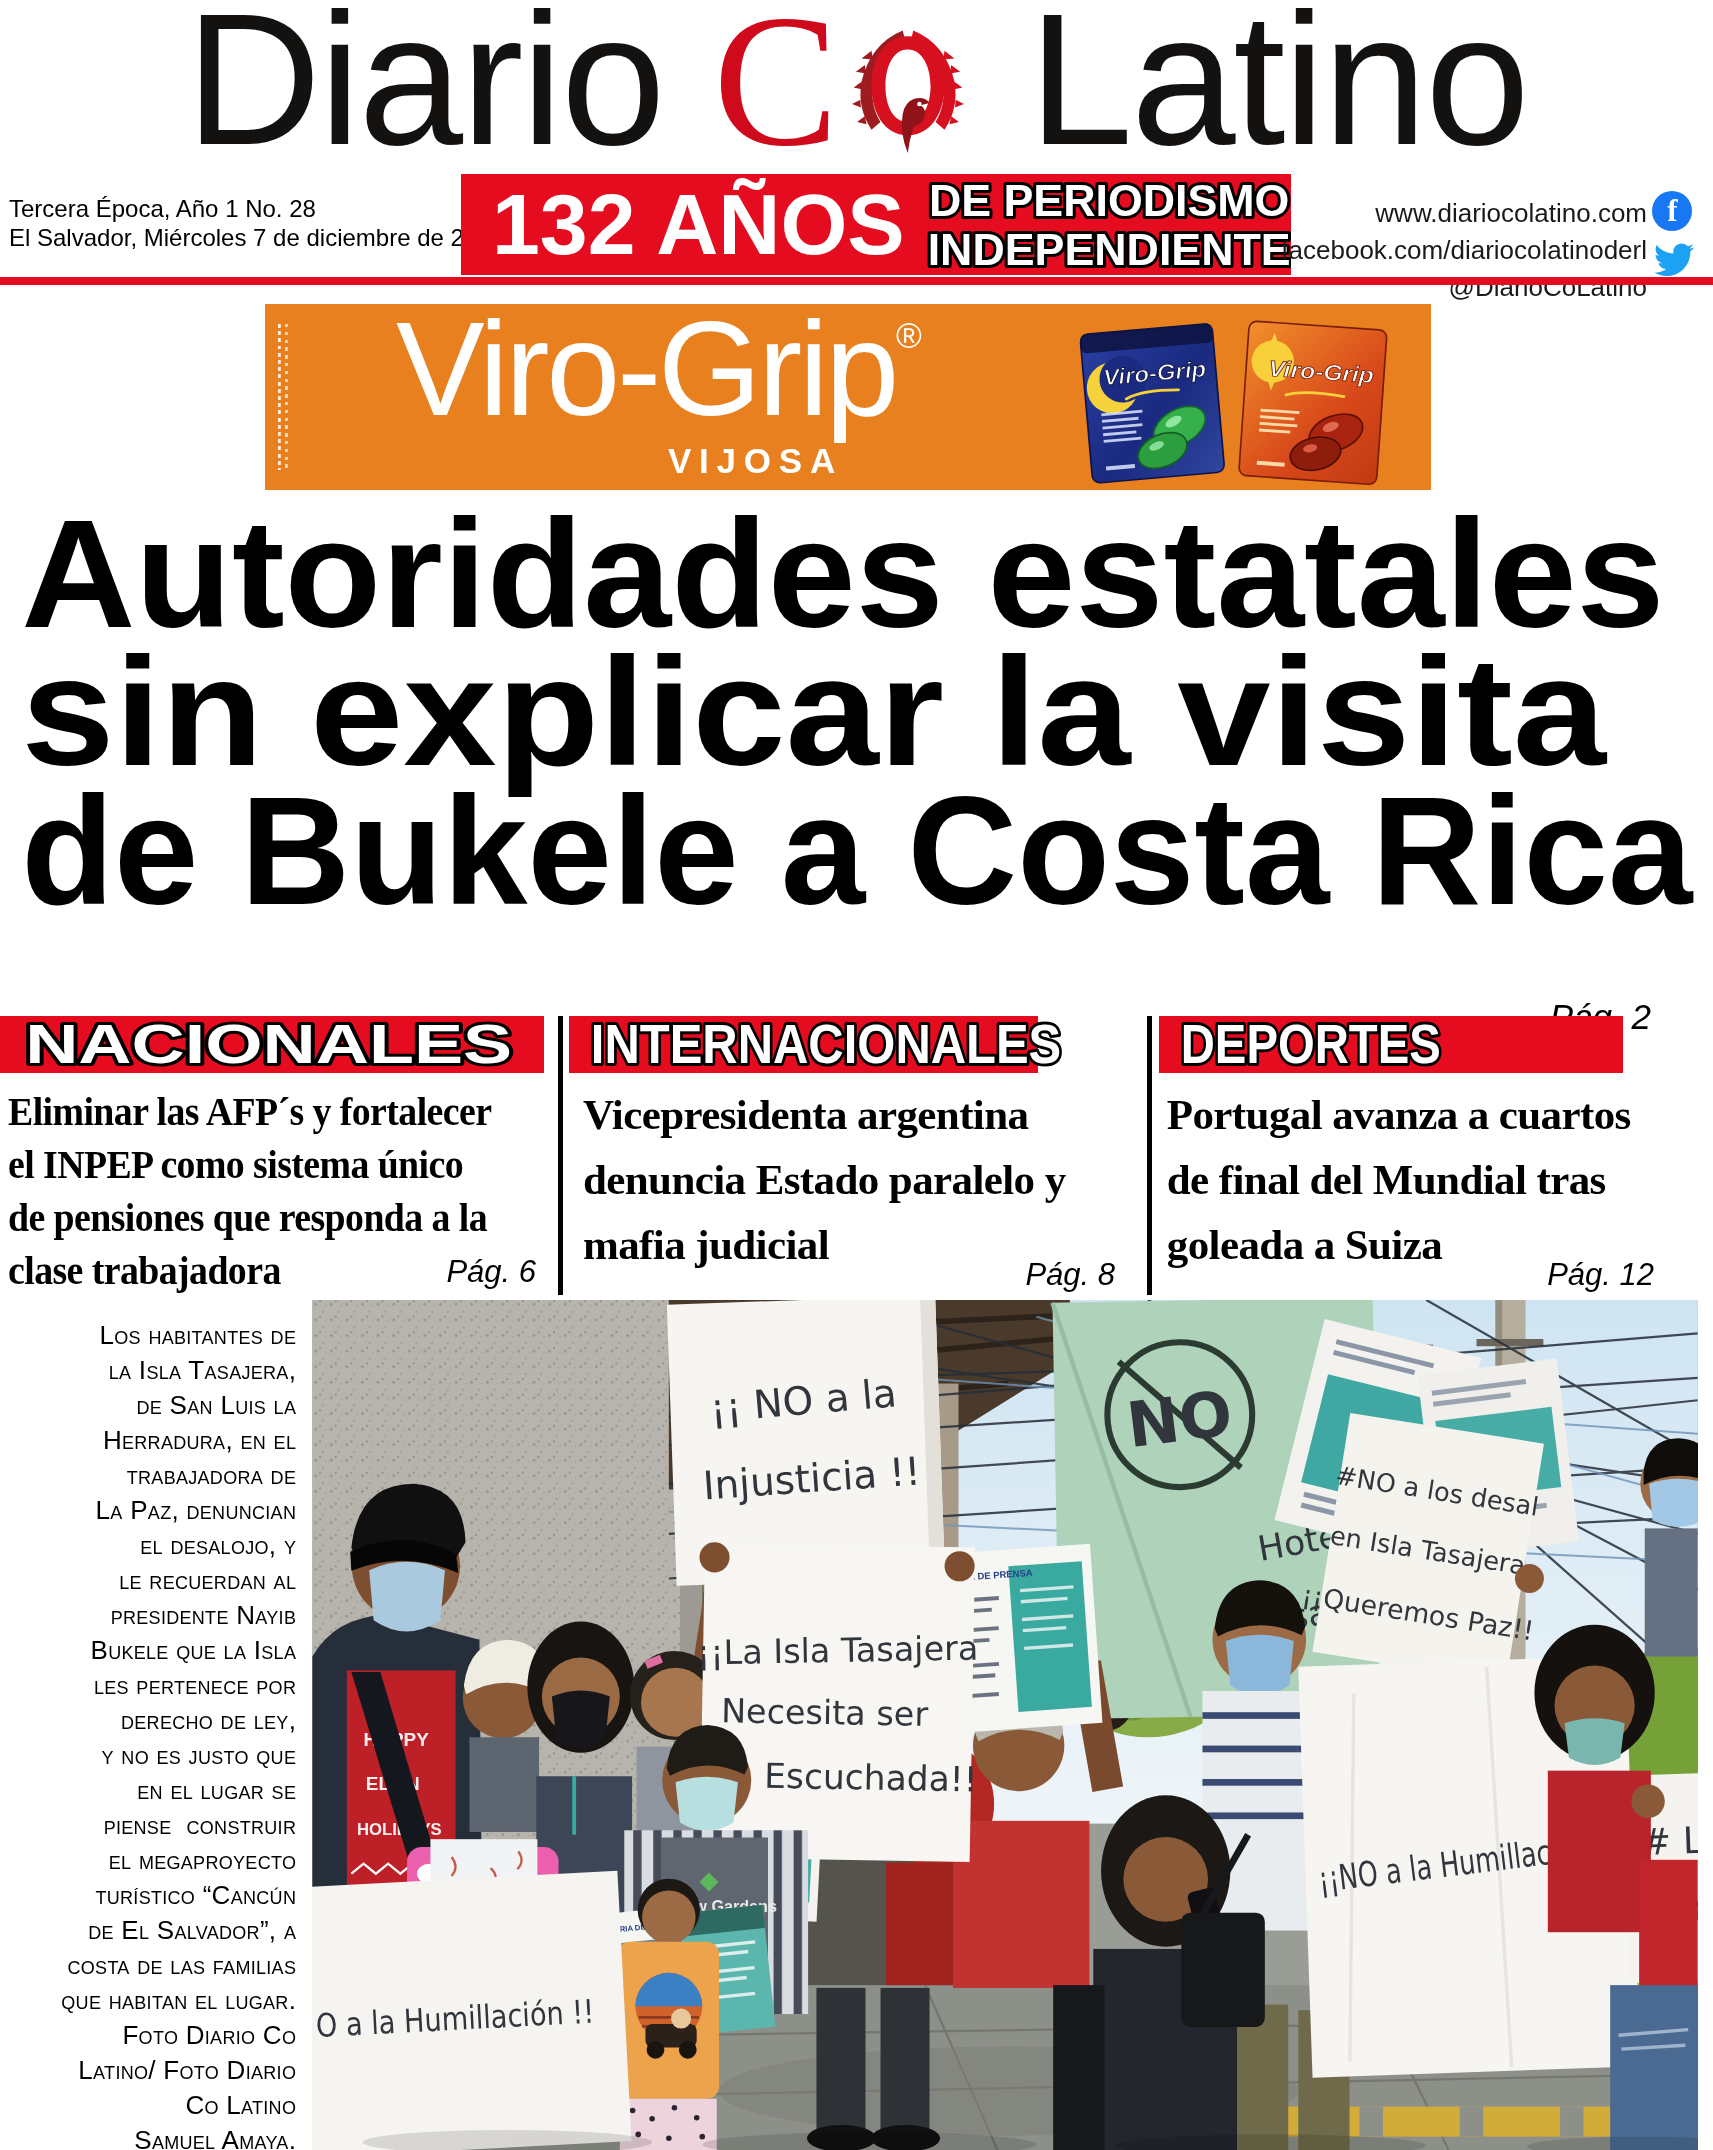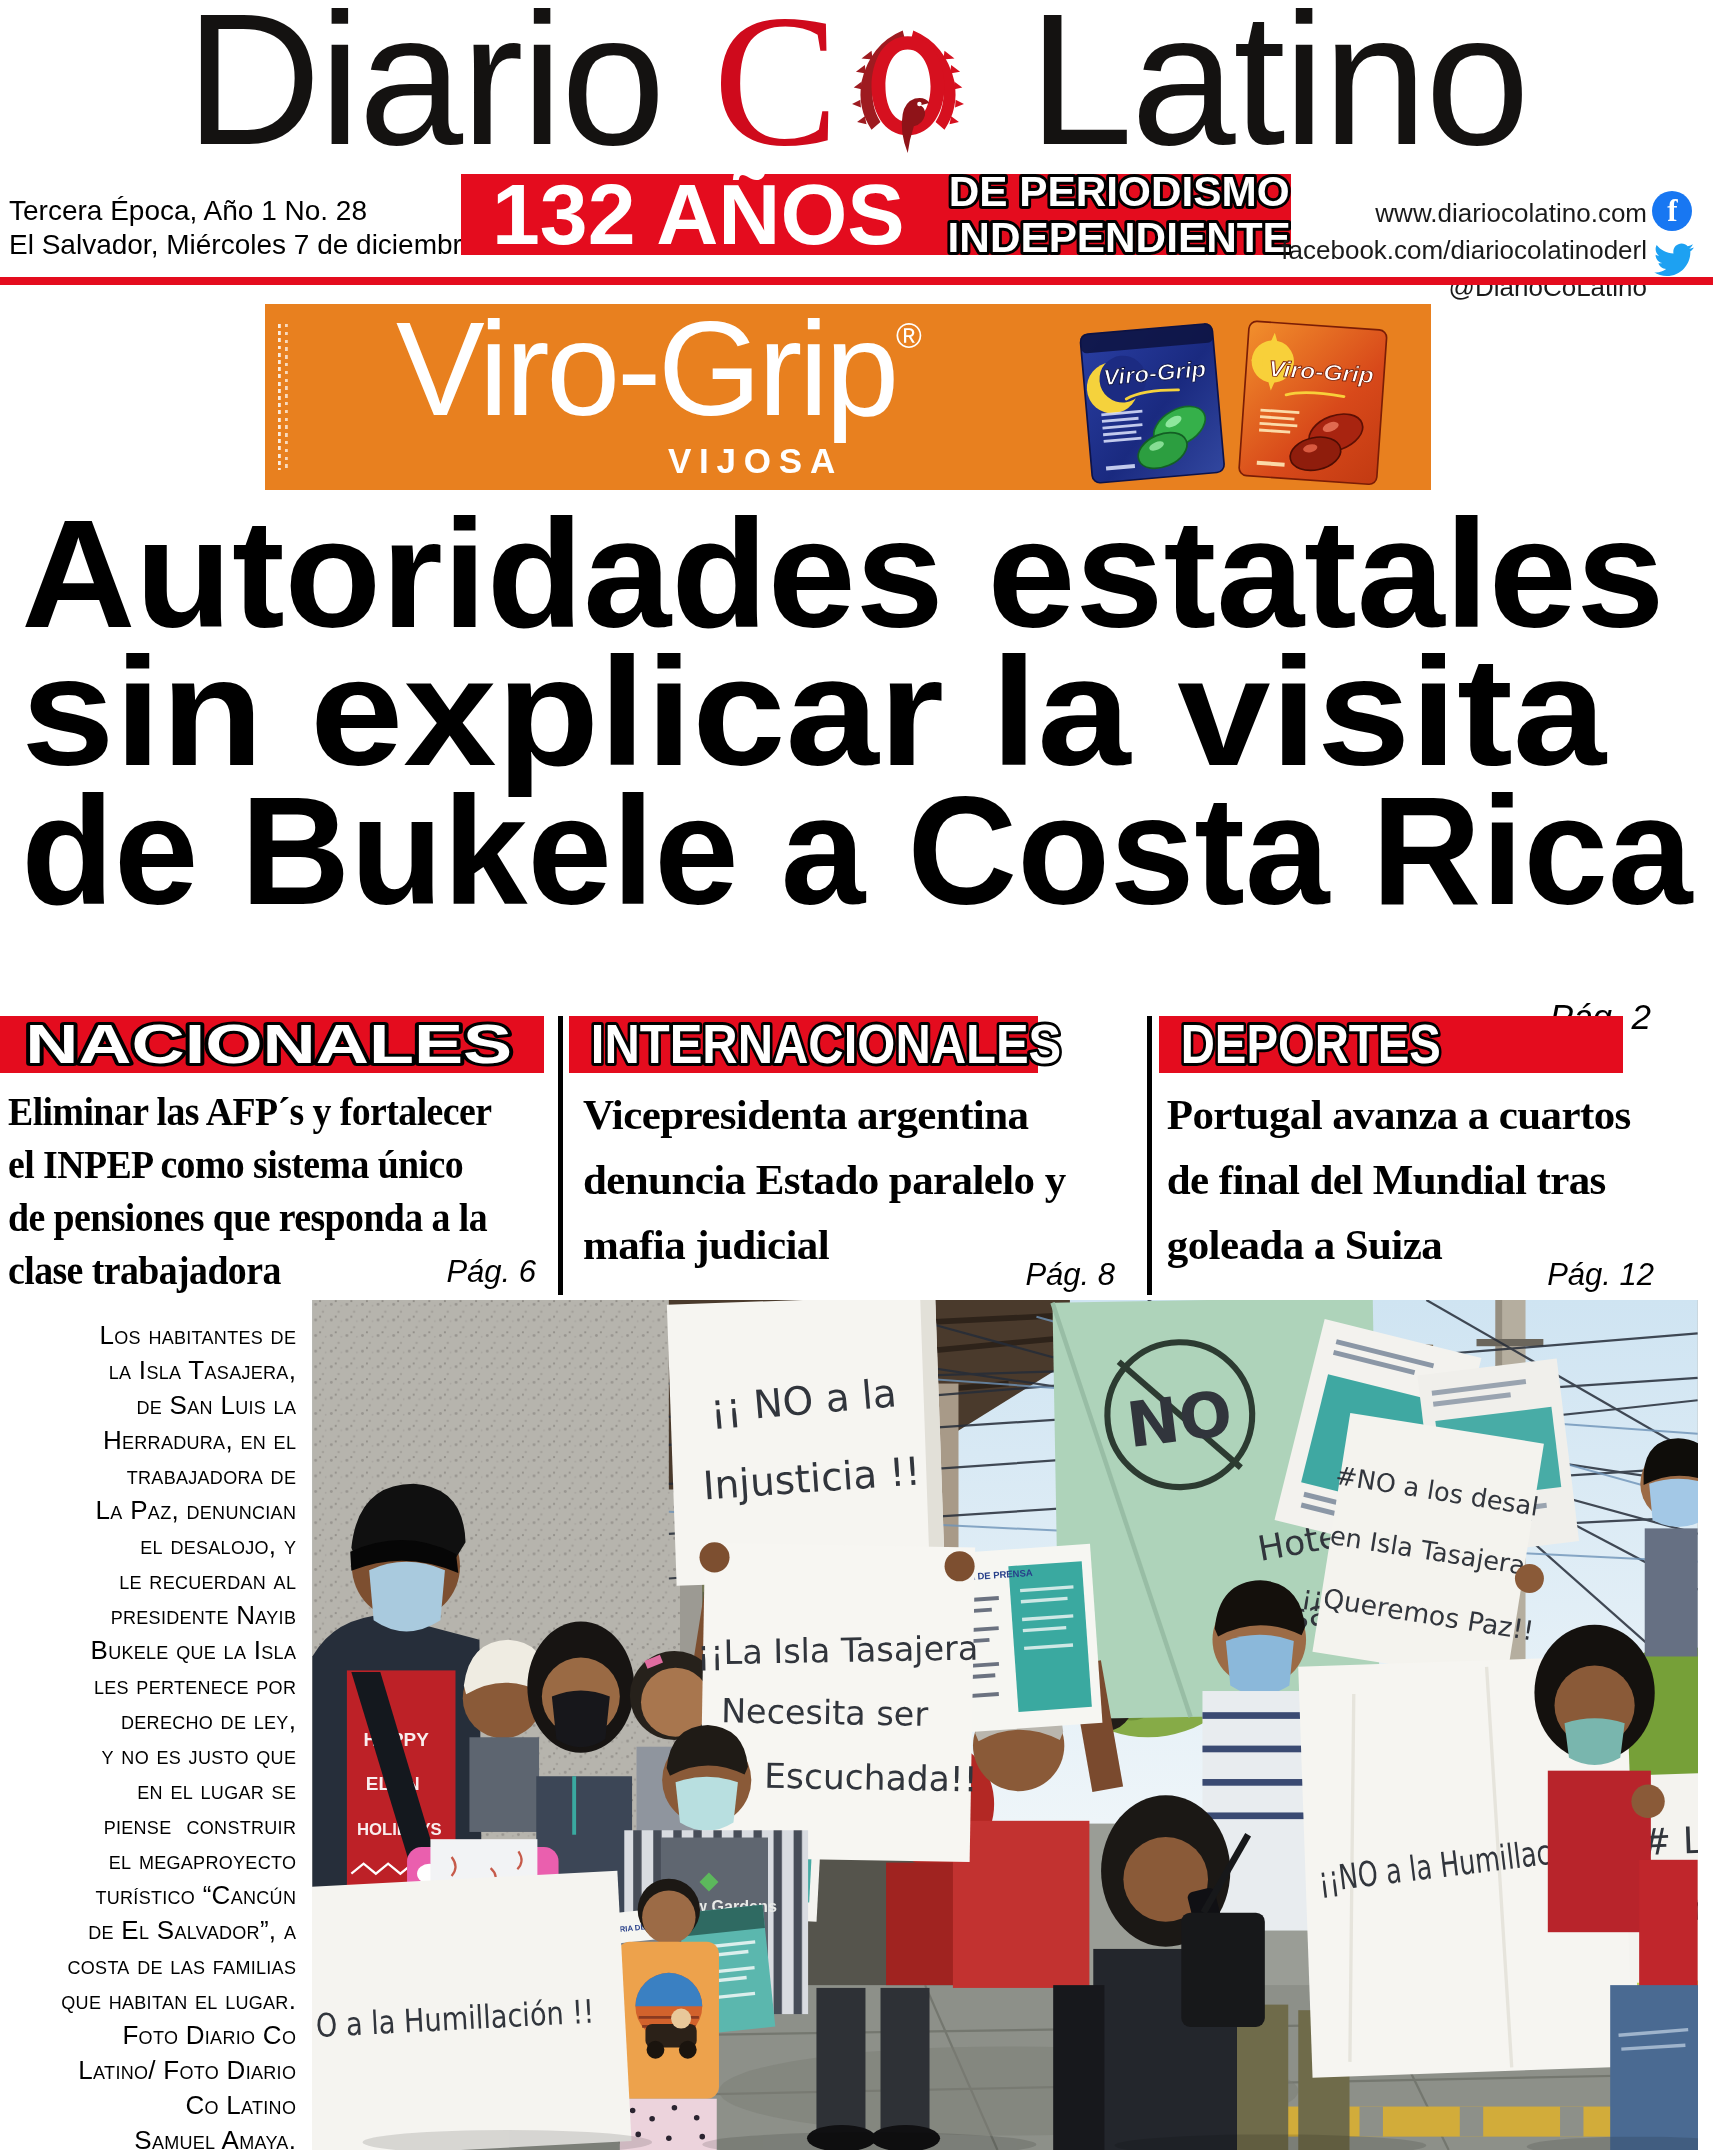--- a/index.html
+++ b/index.html
@@ -10,25 +10,25 @@
   }
   
   .mast-title {
     position:absolute; left:0; top:-10px; width:1713px; height:178px;
     text-align:center; font-size:188px; font-weight:400; color:#141211;
     letter-spacing:-2.2px; white-space:nowrap; line-height:178px;
   }
   .mast-title .red-c { color:#cf0a1c; font-family:"Liberation Serif",serif; font-weight:400; }
   .phoenix-o { display:inline-block; width:142px; height:142px; vertical-align:-13.4px; }
   .dateline {
-    position:absolute; left:9px; top:194px; font-size:28px; line-height:1.22; color:#000;
+    position:absolute; left:9px; top:194px; font-size:24px; line-height:1.22; color:#000;
   }
   .banner-red {
-    position:absolute; left:461px; top:174px; width:830px; height:81px;
-    background:#e40c1e; display:flex; align-items:center;gap:20px;
+    position:absolute; left:461px; top:174px; width:830px; height:101px;
+    background:#e40c1e; display:flex; align-items:center;
   }
   .banner-years {
     color:#fff; font-size:86px; font-weight:700; padding-left:31px; letter-spacing:0px;
     white-space:nowrap;
   }
   .banner-slogan { margin-left:22px; }
   .links {
     position:absolute; right:66px; top:195px; width:501px; text-align:right;
     font-size:26px; line-height:1.42; color:#1a1a1a;
   }

